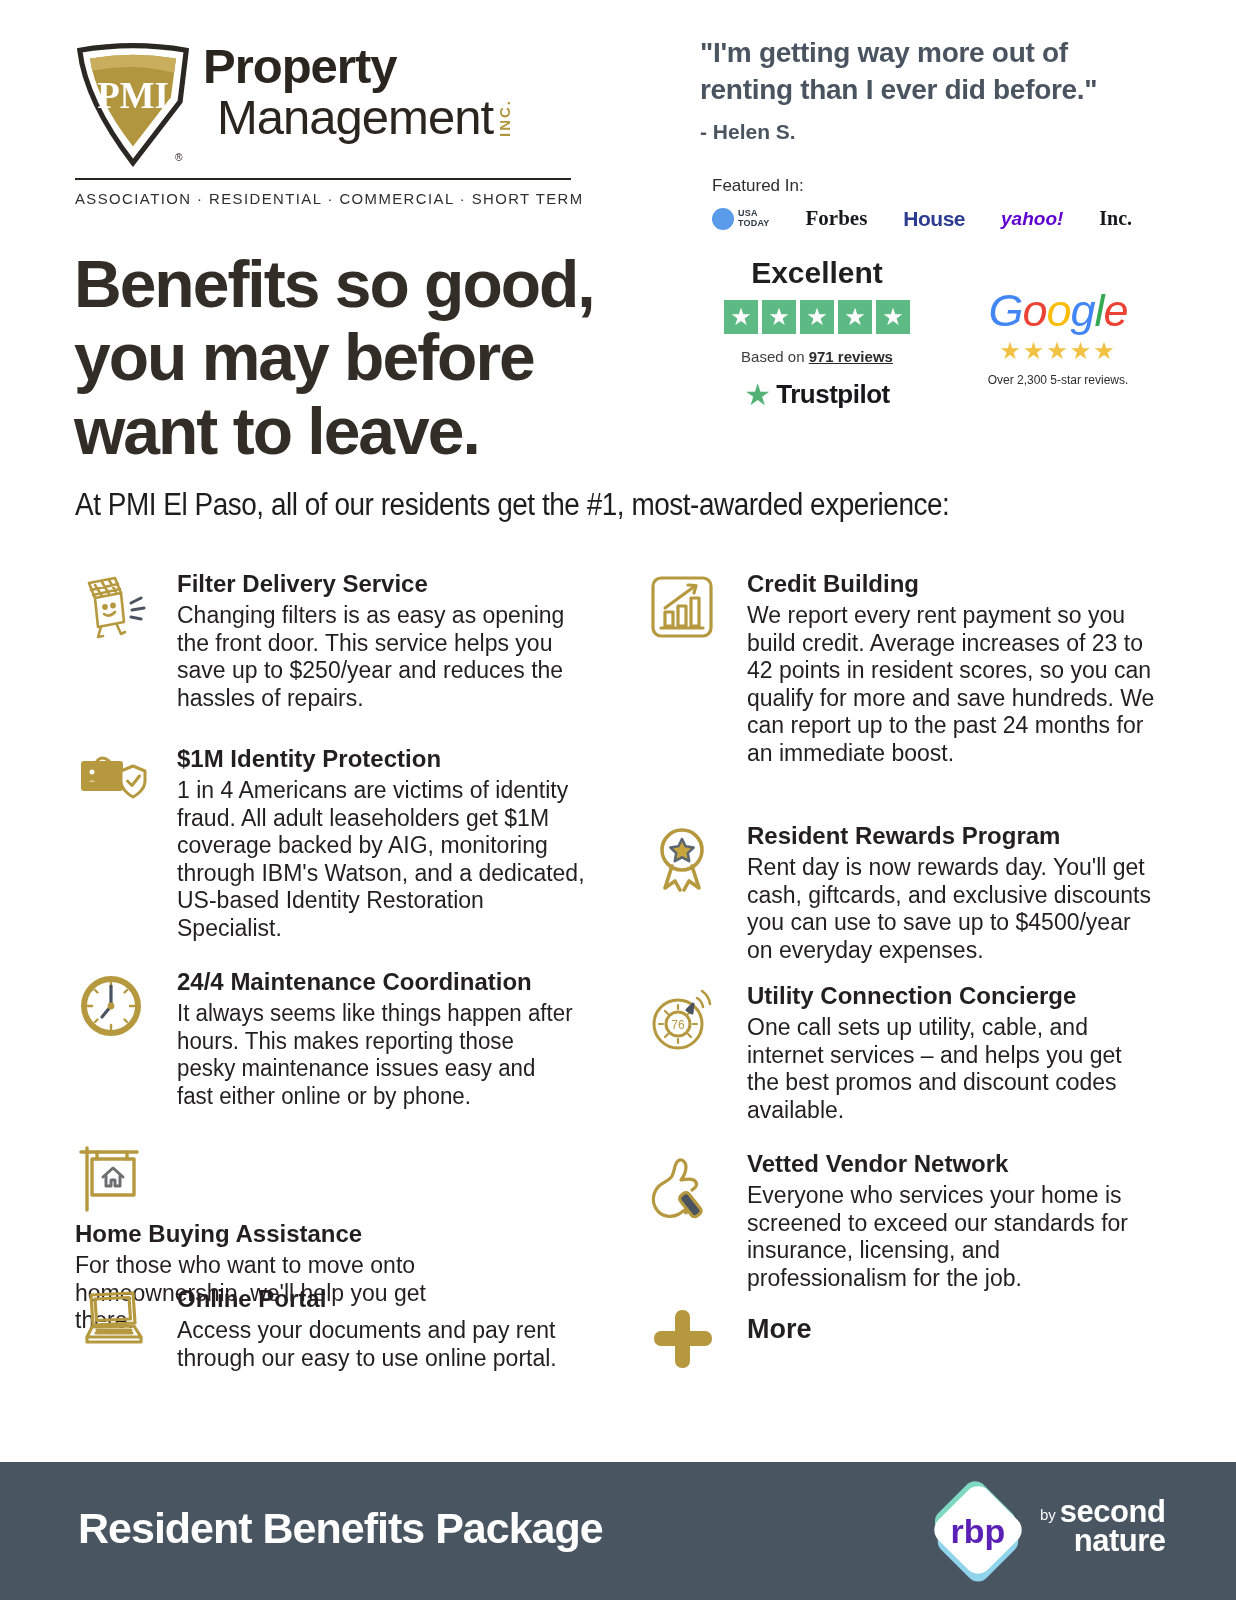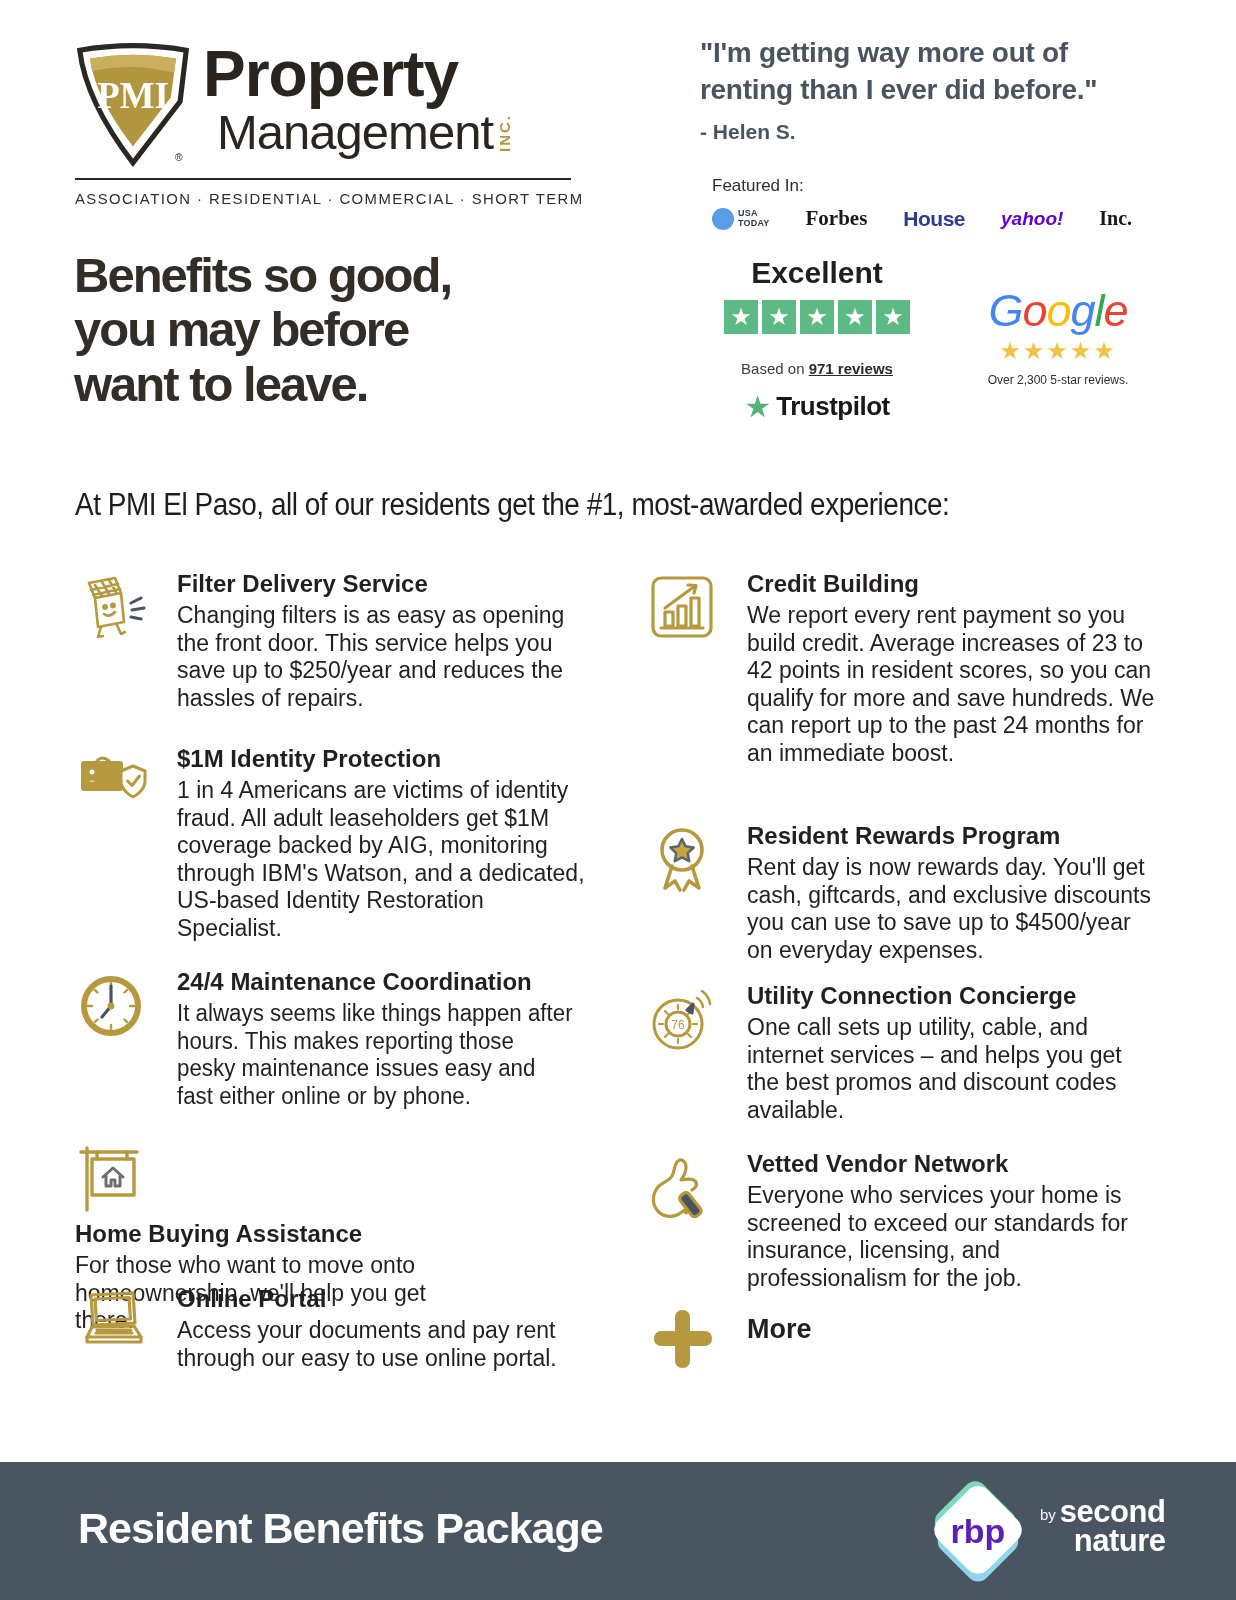--- a/index.html
+++ b/index.html
@@ -4,21 +4,21 @@
 <style>
   html,body{margin:0;padding:0;background:#e8e8e8;}
   .page{position:relative;width:1236px;height:1600px;background:#ffffff;
         font-family:"Liberation Sans",sans-serif;color:#231f20;overflow:hidden;margin:0 auto;}
 
   
   .brand{position:absolute;left:75px;top:40px;width:500px;}
   .brand-row{display:flex;align-items:flex-start;}
   .shield{width:116px;height:128px;flex:0 0 auto;}
   .brand-names{margin-left:12px;margin-top:2px;line-height:1;}
-  .brand-line1{font-size:64px;font-weight:800;letter-spacing:-1px;color:#2b2520;}
+  .brand-line1{font-size:49px;font-weight:800;letter-spacing:-1px;color:#2b2520;}
   .brand-line2-row{display:flex;align-items:flex-start;margin-left:14px;margin-top:2px;}
   .brand-line2{font-size:49px;font-weight:400;letter-spacing:-1px;color:#2b2520;}
   .brand-inc{writing-mode:vertical-rl;transform:rotate(180deg);font-size:15px;
              letter-spacing:2px;color:#b2953f;font-weight:700;margin-left:4px;margin-top:6px;}
   .brand-rule{border:none;border-top:2px solid #2b2520;margin:10px 0 10px 0;width:496px;}
   .brand-tagline{font-size:15.5px;letter-spacing:1.5px;color:#2e2e2e;
                  transform:scaleX(.96);transform-origin:left;white-space:nowrap;}
 
   
   .quote{position:absolute;left:700px;top:34px;width:445px;color:#4a5460;}
@@ -36,35 +36,35 @@
   .houselogo{position:relative;font-weight:800;font-size:21px;color:#2c3d91;letter-spacing:-.5px;}
   .yahoo{font-weight:800;font-size:19px;color:#6001d2;font-style:italic;}
   .inclogo{font-family:"Liberation Serif",serif;font-weight:800;font-size:20px;color:#17181a;}
 
   
   .trustpilot{position:absolute;left:703px;top:256px;width:228px;text-align:center;}
   .tp-excellent{font-size:30px;font-weight:600;color:#1f1f1f;}
   .tp-stars{display:flex;gap:4px;justify-content:center;margin-top:10px;}
   .tp-stars .star{width:34px;height:34px;background:#5eba85;color:#fff;font-size:24px;
                   line-height:34px;text-align:center;display:block;}
-  .tp-basedon{font-size:15px;color:#3c3c3c;margin-top:26px;}
+  .tp-basedon{font-size:15px;color:#3c3c3c;margin-top:14px;}
   .tp-count{font-weight:700;text-decoration:underline;color:#2b2b2b;}
   .tp-logo{display:flex;align-items:center;justify-content:center;gap:5px;margin-top:14px;}
   .tp-logo .tp-star-glyph{color:#54b277;font-size:30px;line-height:1;}
   .tp-wordmark{font-size:26px;font-weight:600;color:#18181b;letter-spacing:-.5px;}
 
   
   .google{position:absolute;left:938px;top:288px;width:240px;text-align:center;}
   .google-word{font-size:45px;font-weight:500;letter-spacing:-1px;line-height:1;font-style:italic;}
   .google-stars{color:#f2c244;font-size:24px;letter-spacing:2px;margin-top:4px;}
   .google-caption{font-size:12px;color:#2e2e2e;margin-top:8px;}
 
   
   .headline{position:absolute;left:74px;top:248px;width:640px;
-            font-size:49px;font-weight:700;letter-spacing:-2px;line-height:1.11;color:#322d27;}
+            font-size:66px;font-weight:700;letter-spacing:-2px;line-height:1.11;color:#322d27;}
   .subheadline{position:absolute;left:75px;top:487px;font-size:31px;color:#1d1d1d;
                letter-spacing:-.5px;transform:scaleX(.9);transform-origin:left;white-space:nowrap;}
 
   
   .benefit{position:absolute;display:flex;}
   .b-icon{flex:0 0 auto;width:76px;margin-right:26px;}
   .b-icon svg{display:block;}
   .b-text{width:408px;}
   .b-title{font-size:24px;font-weight:700;color:#231f20;margin-bottom:4px;}
   .b-desc{font-size:23px;line-height:1.2;color:#231f20;}

